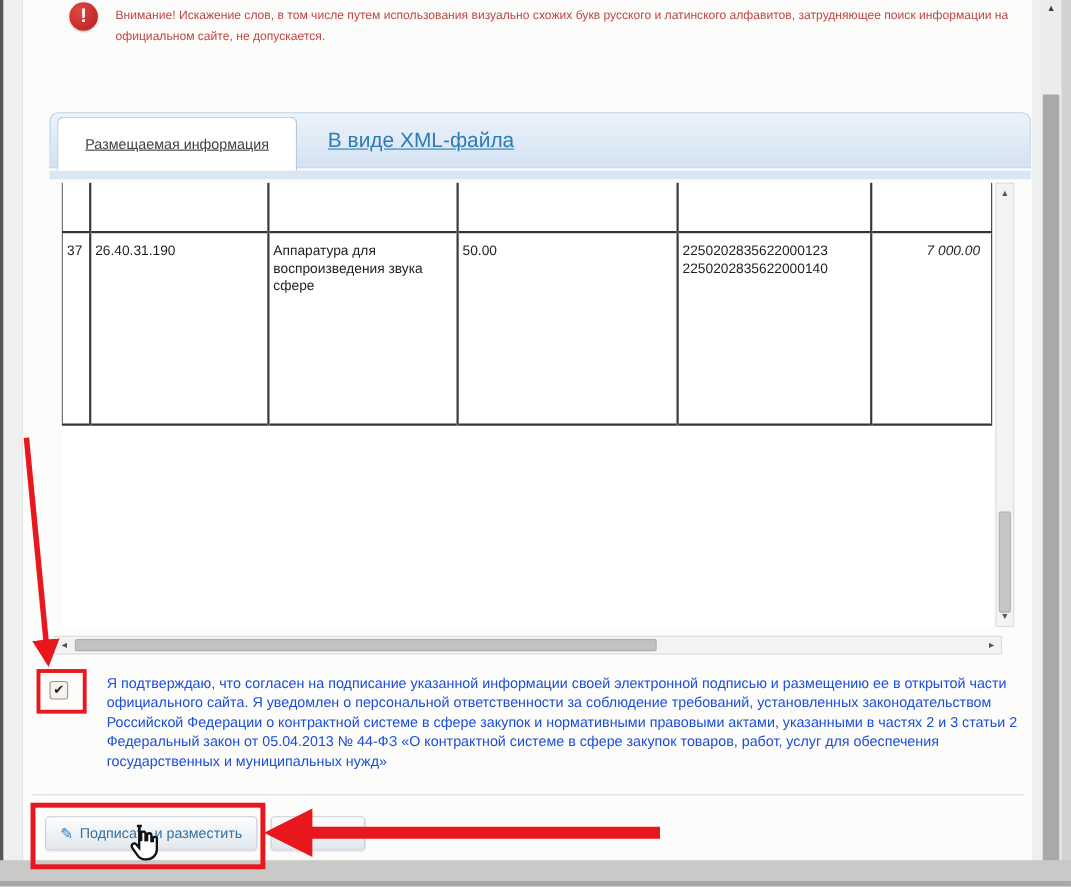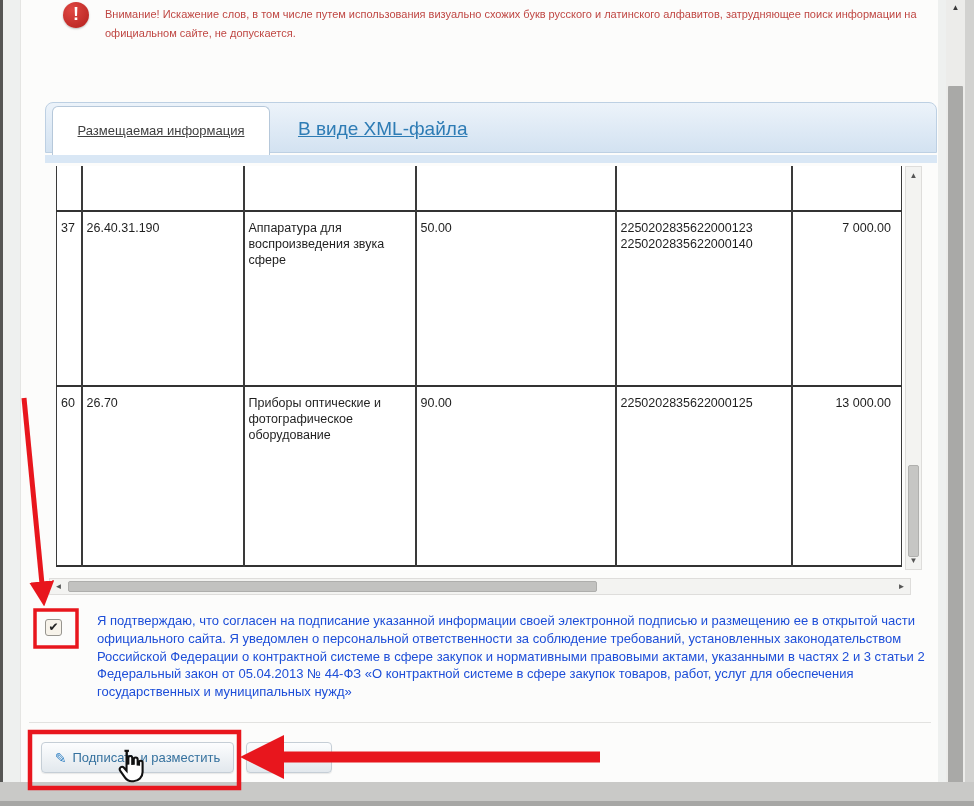--- a/index.html
+++ b/index.html
@@ -31,21 +31,21 @@
   table.items td:first-child { border-left:none; }
   table.items tr { border-bottom:2px solid #333; }
   tr.partial { height:45px; }
   tr.datarow-1 { height:175px; }
   tr.datarow-2 { height:180px; }
   .c-num  { width:25px; }
   .c-code { width:162px; }
   .c-name { width:172px; }
   .c-qty  { width:200px; }
   .c-ids  { width:176px; }
-  .c-amt  { width:110px; text-align:right !important; padding-right:10px !important; }
+  .c-amt  { width:110px; text-align:right !important; padding-right:10px !important;font-style:italic; }
 
   
   .vscroll { position:absolute; left:884px; top:166px; width:17px; height:404px; background:#f3f3f1; border:1px solid #dedddb; }
   .vscroll .arr { position:absolute; left:0; width:15px; height:15px; font-size:8px; color:#555; text-align:center; line-height:15px; cursor:pointer; }
   .vscroll .arr.up { top:1px; } .vscroll .arr.down { bottom:1px; }
   .vscroll .thumb { position:absolute; left:2px; top:298px; width:11px; height:92px; background:#c6c6c4; border:1px solid #b0b0ae; border-radius:2px; cursor:pointer; }
   .hscroll { position:absolute; left:28px; top:578px; width:862px; height:17px; background:#f3f3f1; border:1px solid #dedddb; }
   .hscroll .arr { position:absolute; top:0; width:15px; height:15px; font-size:8px; color:#555; text-align:center; line-height:15px; cursor:pointer; }
   .hscroll .arr.left { left:1px; } .hscroll .arr.right { right:1px; }
   .hscroll .thumb { position:absolute; left:18px; top:2px; width:529px; height:11px; background:#c2c2c0; border:1px solid #aeaeac; border-radius:2px; cursor:pointer; }
@@ -119,30 +119,20 @@
           <td>37</td>
           <td>26.40.31.190</td>
           <td>Аппаратура для воспроизведения звука сфере</td>
           <td>50.00</td>
           <td>
             <div>2250202835622000123</div>
             <div>2250202835622000140</div>
           </td>
           <td class="c-amt">7 000.00</td>
         </tr>
-        <tr class="datarow-2">
-          <td>60</td>
-          <td>26.70</td>
-          <td>Приборы оптические и фотографическое оборудование</td>
-          <td>90.00</td>
-          <td>
-            <div>2250202835622000125</div>
-          </td>
-          <td class="c-amt">13 000.00</td>
-        </tr>
       </tbody>
         </table>
     </div>
 
     <div class="vscroll">
       <div class="arr up">▲</div>
       <div class="thumb"></div>
       <div class="arr down">▼</div>
     </div>
     <div class="hscroll">

